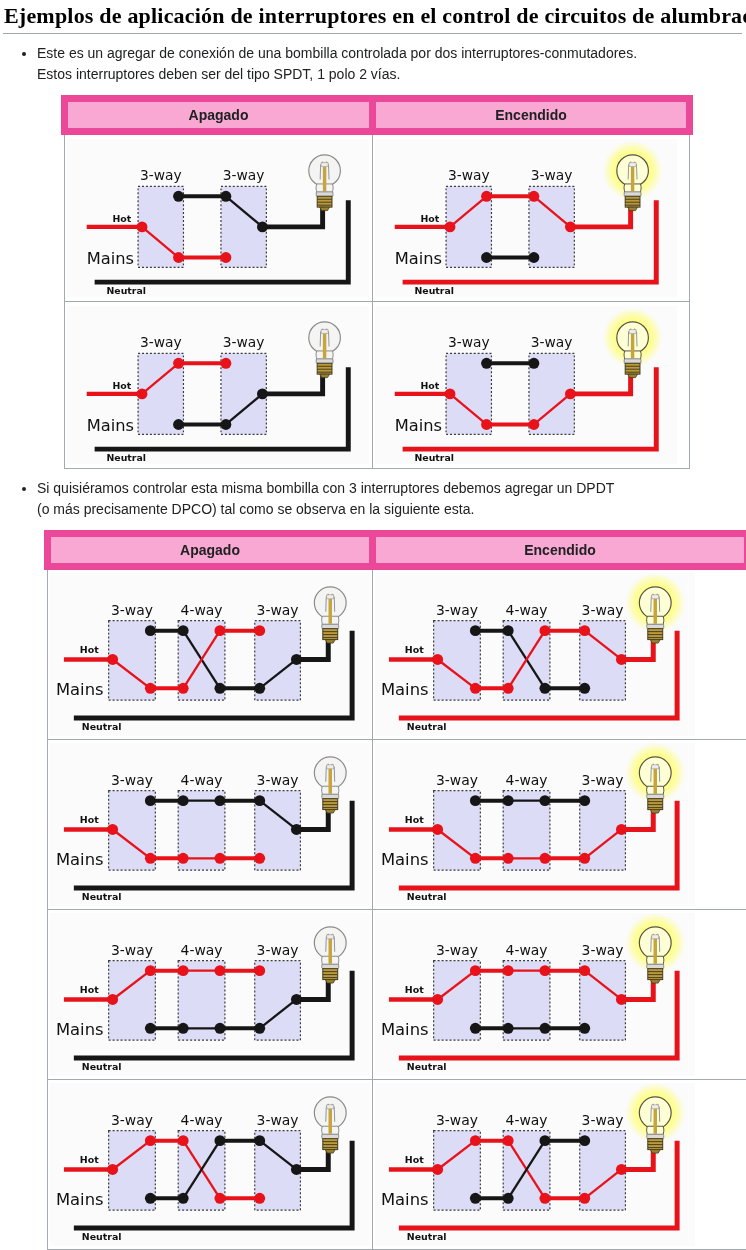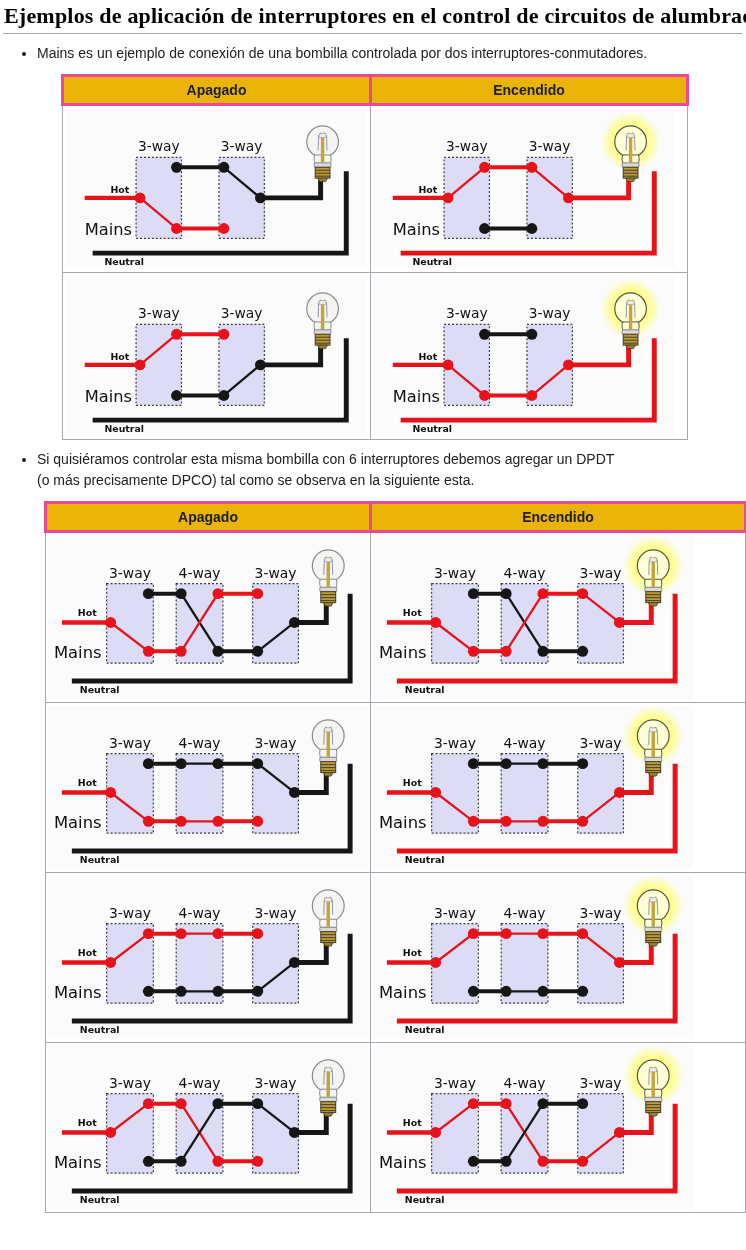--- a/index.html
+++ b/index.html
@@ -12,41 +12,42 @@
     font-family:"Liberation Serif",serif;font-size:22px;font-weight:700;
     margin:0 0 7px 0;padding:1px 0 4px 1px;border-bottom:1px solid #a2a9b1;color:#000;
     letter-spacing:.2px;white-space:nowrap;
   }
   ul.intro{margin:9px 0 10px 0;padding-left:34px;font-size:14px;line-height:21px;color:#202122}
   ul.intro li{margin-bottom:2px}
   table.wikitable{border-collapse:collapse;background:#fff;table-layout:fixed}
   table.t1{margin-left:58px;width:625px}
   table.t2{margin-left:41px;width:700px}
   .wikitable th{
-    background:#eab308;border:3px solid #ec4899;font-size:14px;font-weight:bold;
+    background:#f9a8d4;border:7px solid #ec4899;font-size:14px;font-weight:bold;
     padding:5px 0;text-align:center;color:#202122;
   }
   .wikitable td{border:1px solid #a2a9b1;padding:2px;vertical-align:middle;background:#fff}
   .t1 td{height:162px}
   .t2 td{height:165px}
   .diag{line-height:0}
   .diag svg{display:block}
   .diag svg text{font-family:"DejaVu Sans","Liberation Sans",sans-serif;fill:#111}
   .mt{margin-top:12px}
 </style>
 </head>
 <body>
 
 <div class="page">
 
   <h2 class="title">Ejemplos de aplicación de interruptores en el control de circuitos de alumbrado</h2>
 
   <ul class="intro">
     <li>
-      <span>Mains es un ejemplo de conexión de una bombilla controlada por dos interruptores-conmutadores.</span><br>
+      <span>Este es un agregar de conexión de una bombilla controlada por dos interruptores-conmutadores.</span><br>
+      <span>Estos interruptores deben ser del tipo SPDT, 1 polo 2 vías.</span>
     </li>
   </ul>
 
   <table class="wikitable t1">
     <colgroup>
         <col style="width:308px">
         <col style="width:317px">
       </colgroup>
     <thead>
       <tr>
@@ -241,21 +242,21 @@
                 </g>
               </svg>
             </div>
           </td>
       </tr>
     </tbody>
   </table>
 
   <ul class="intro mt">
     <li>
-      <span>Si quisiéramos controlar esta misma bombilla con 6 interruptores debemos agregar un DPDT</span><br>
+      <span>Si quisiéramos controlar esta misma bombilla con 3 interruptores debemos agregar un DPDT</span><br>
       <span>(o más precisamente DPCO) tal como se observa en la siguiente esta.</span>
     </li>
   </ul>
 
   <table class="wikitable t2">
     <colgroup>
         <col style="width:325px">
         <col style="width:375px">
       </colgroup>
     <thead>

